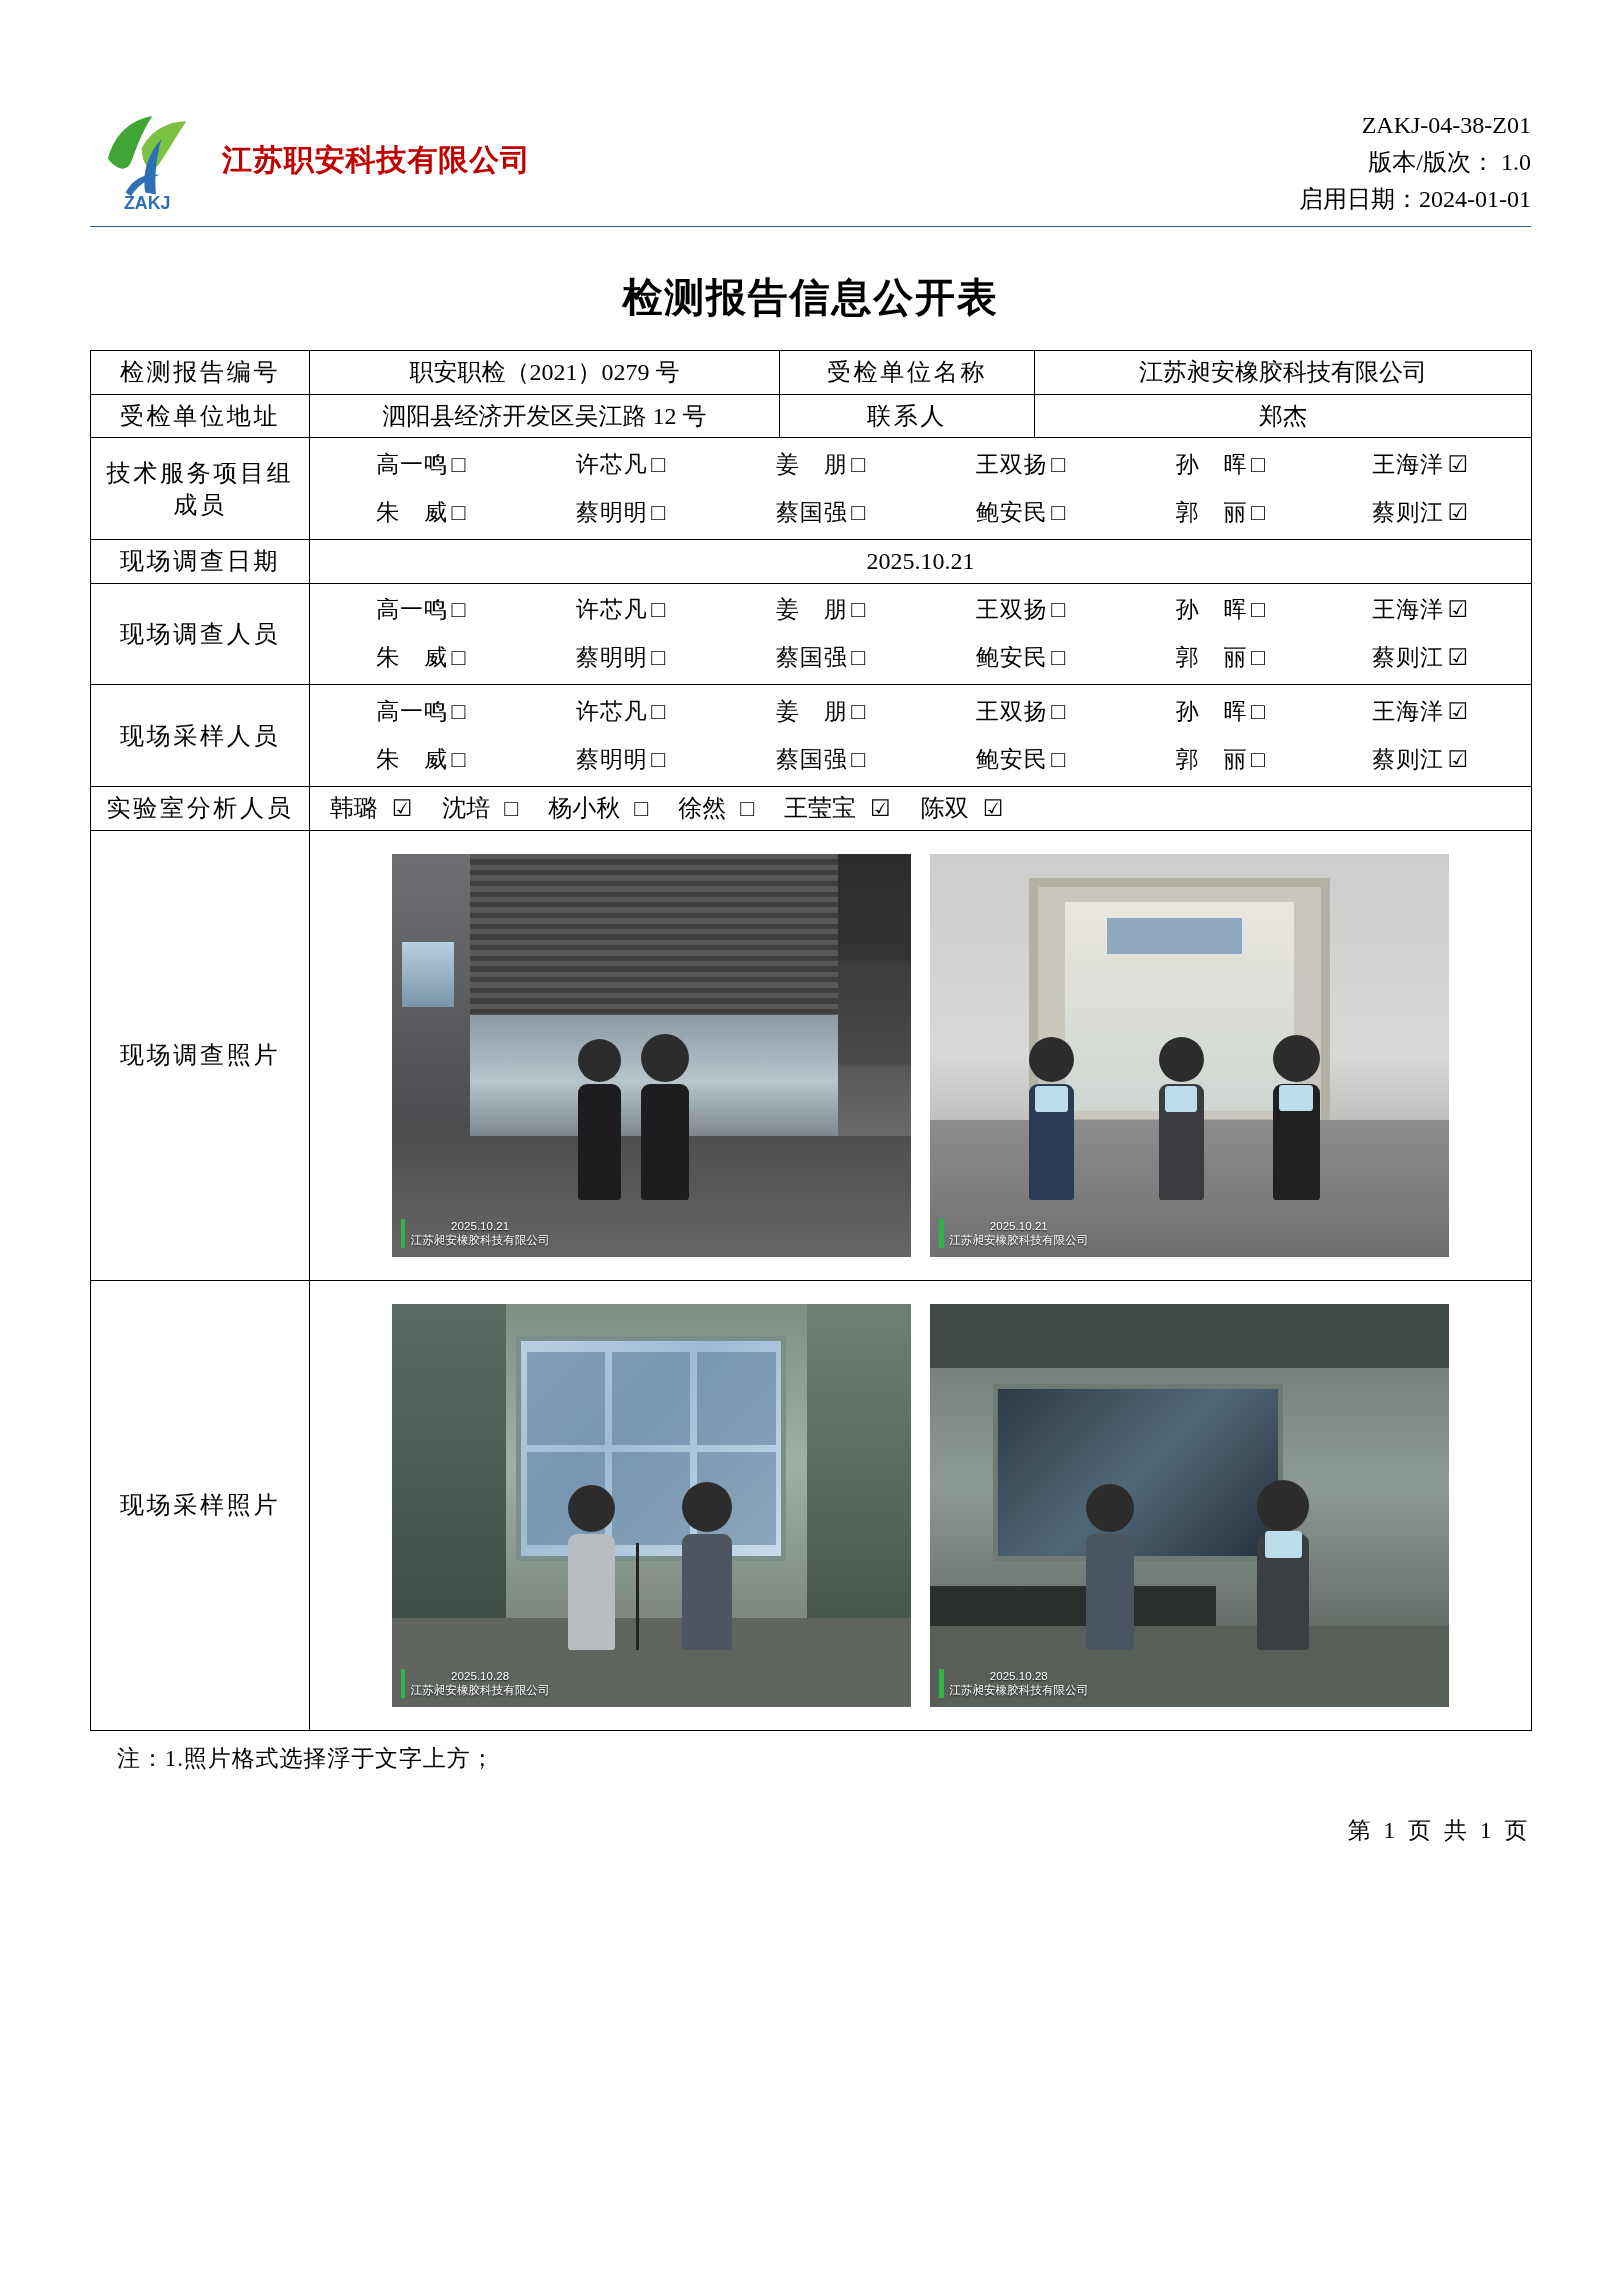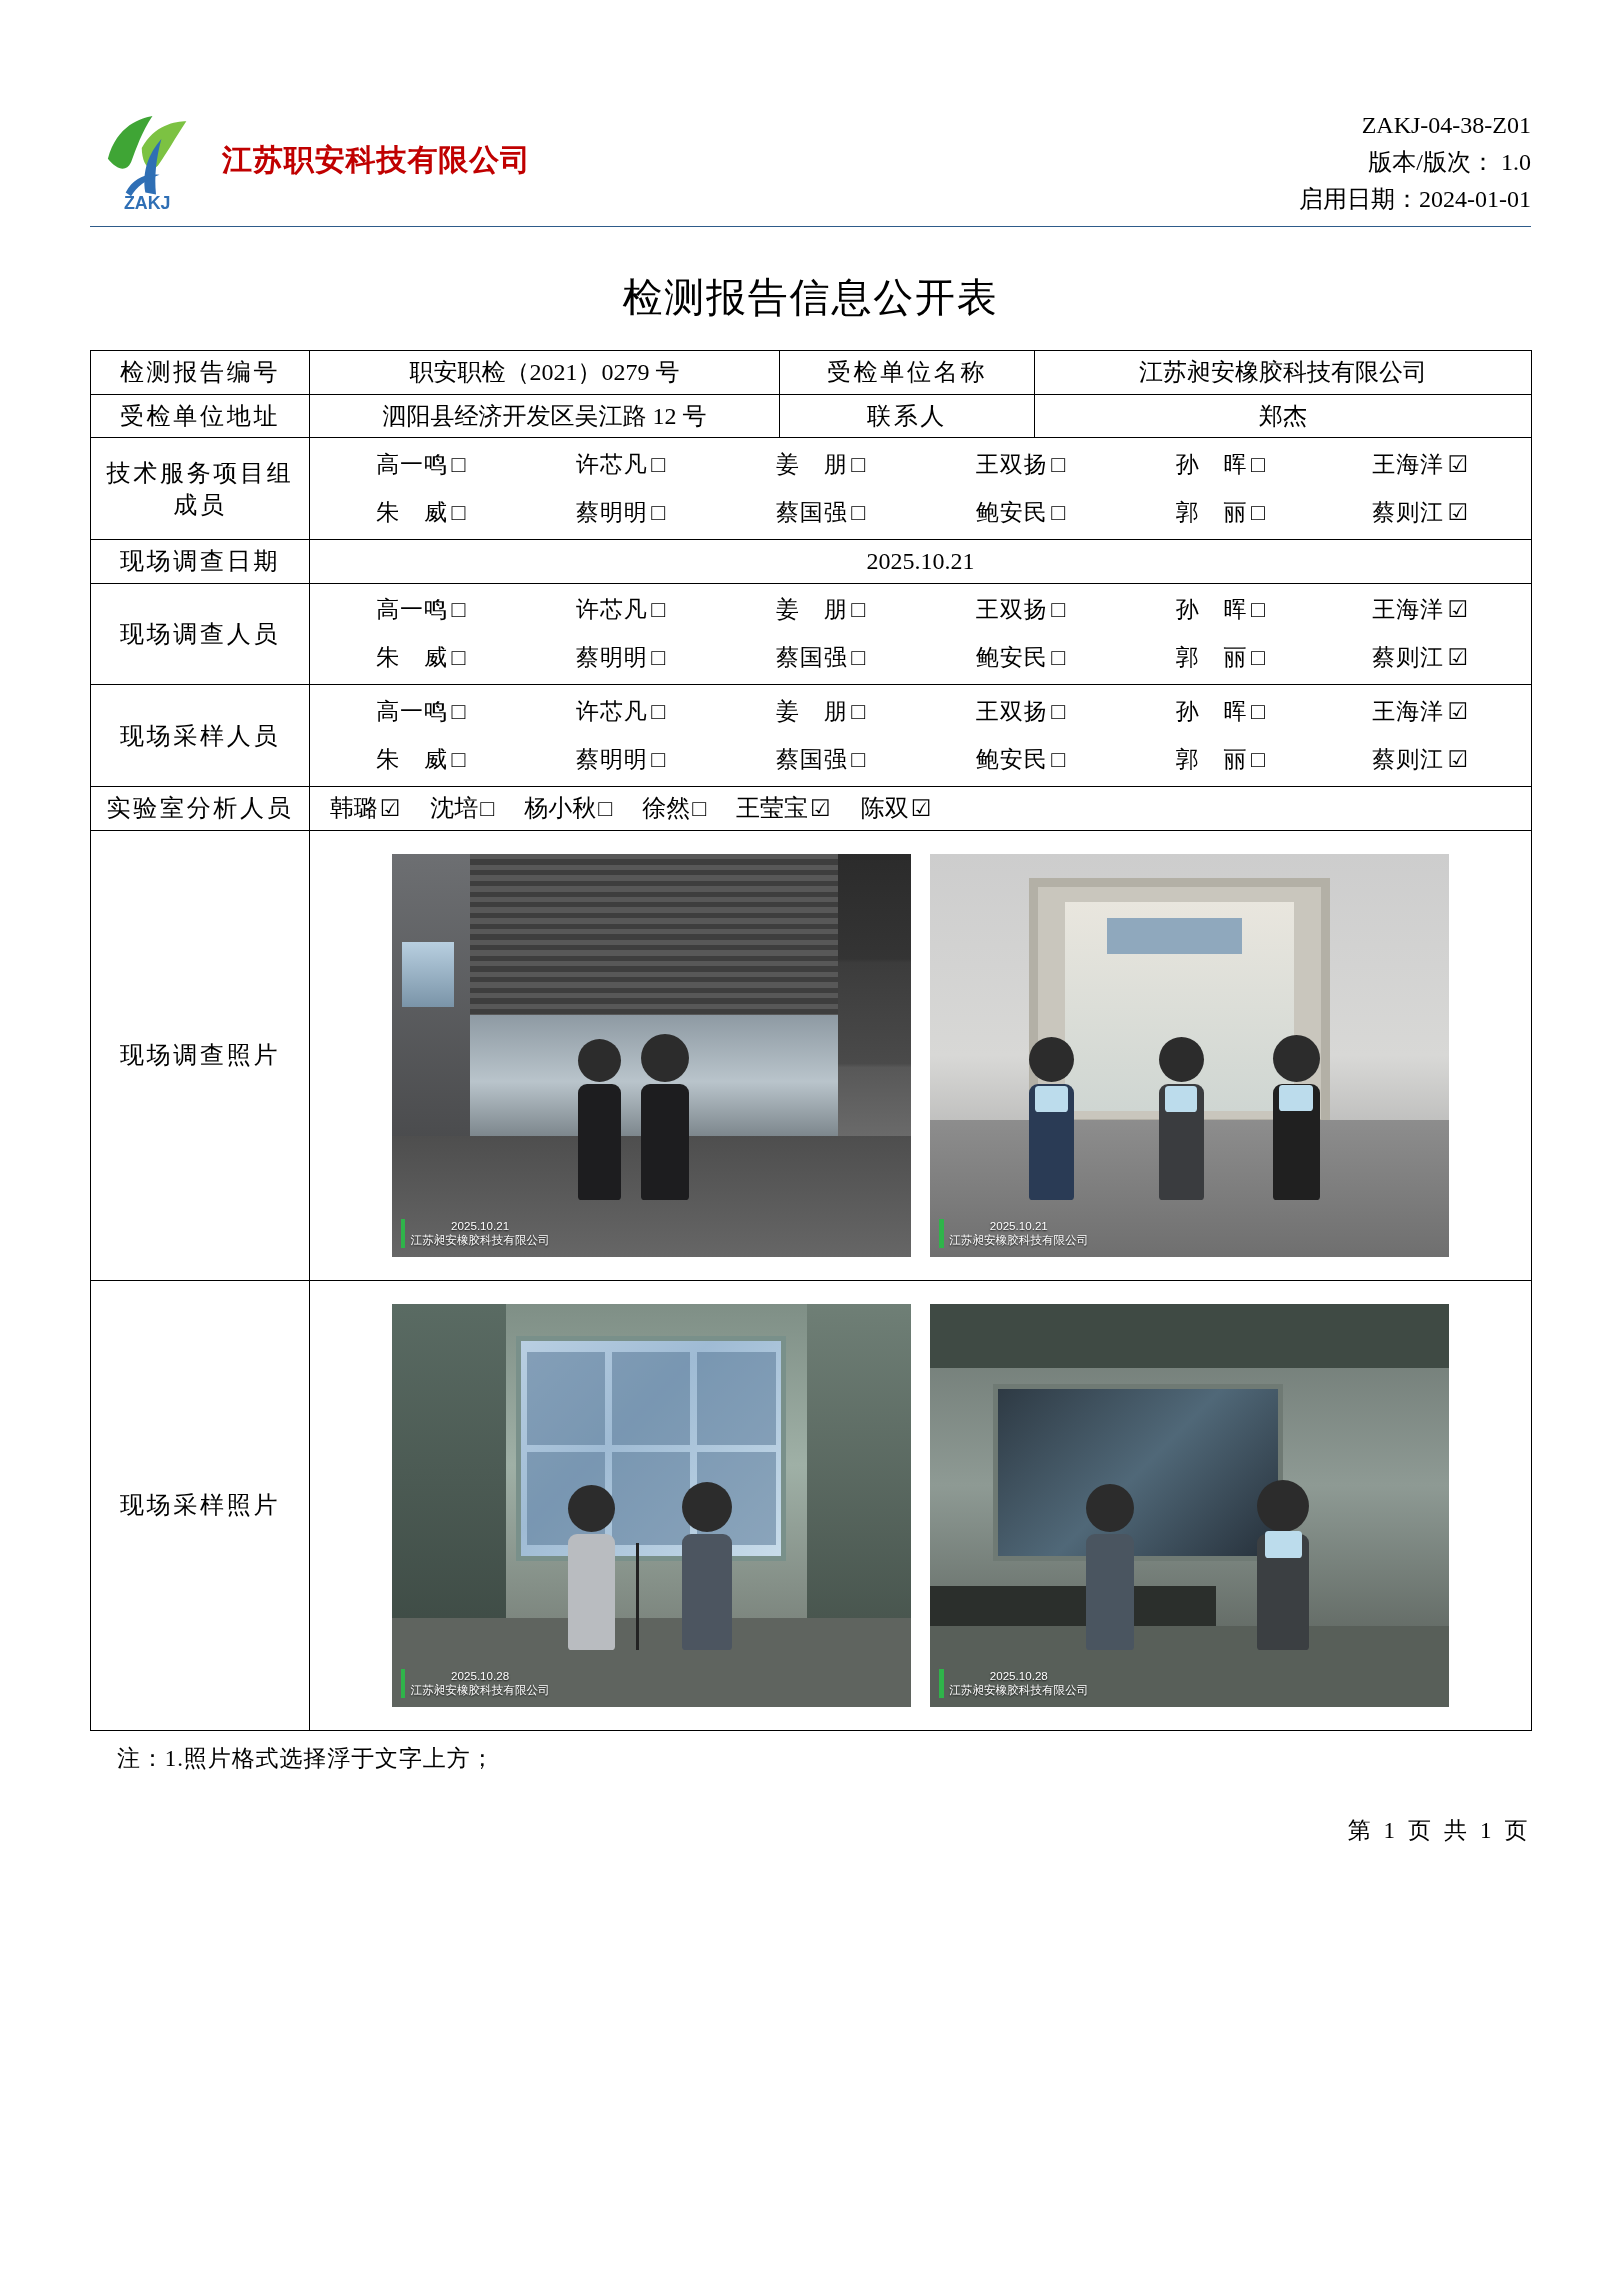--- a/index.html
+++ b/index.html
@@ -54,21 +54,21 @@
     font-family: "Liberation Serif", serif;
   }
   .rule {
     border-top: 1.8px solid #2e5b8a;
     margin: 7.2px 0 0 0;
   }
   
   h1.doc-title {
     text-align: center;
     font-size: 40px;
-    font-weight: normal;
+    font-weight: bold;
     margin: 43px 0 25px 0;
     letter-spacing: 1.8px;
   }
   
   table.main {
     width: 100%;
     border-collapse: collapse;
     table-layout: fixed;
   }
   table.main td {
@@ -102,21 +102,21 @@
   .box { font-size: 23px; line-height: 1; }
 
   .lab-people {
     display: flex;
     justify-content: flex-start;
     align-items: center;
     gap: 30px;
     padding-left: 12.5px;
     font-size: 24px;
   }
-  .lab-people .cell { display: flex; align-items: center; gap: 2px; white-space: nowrap; }
+  .lab-people .cell { display: flex; align-items: center; gap: 14px; white-space: nowrap; }
 
   
   .photo-cell {
     height: 354px;
     padding: 0 !important;
   }
   .photo-wrap {
     display: flex;
     justify-content: center;
     align-items: center;

